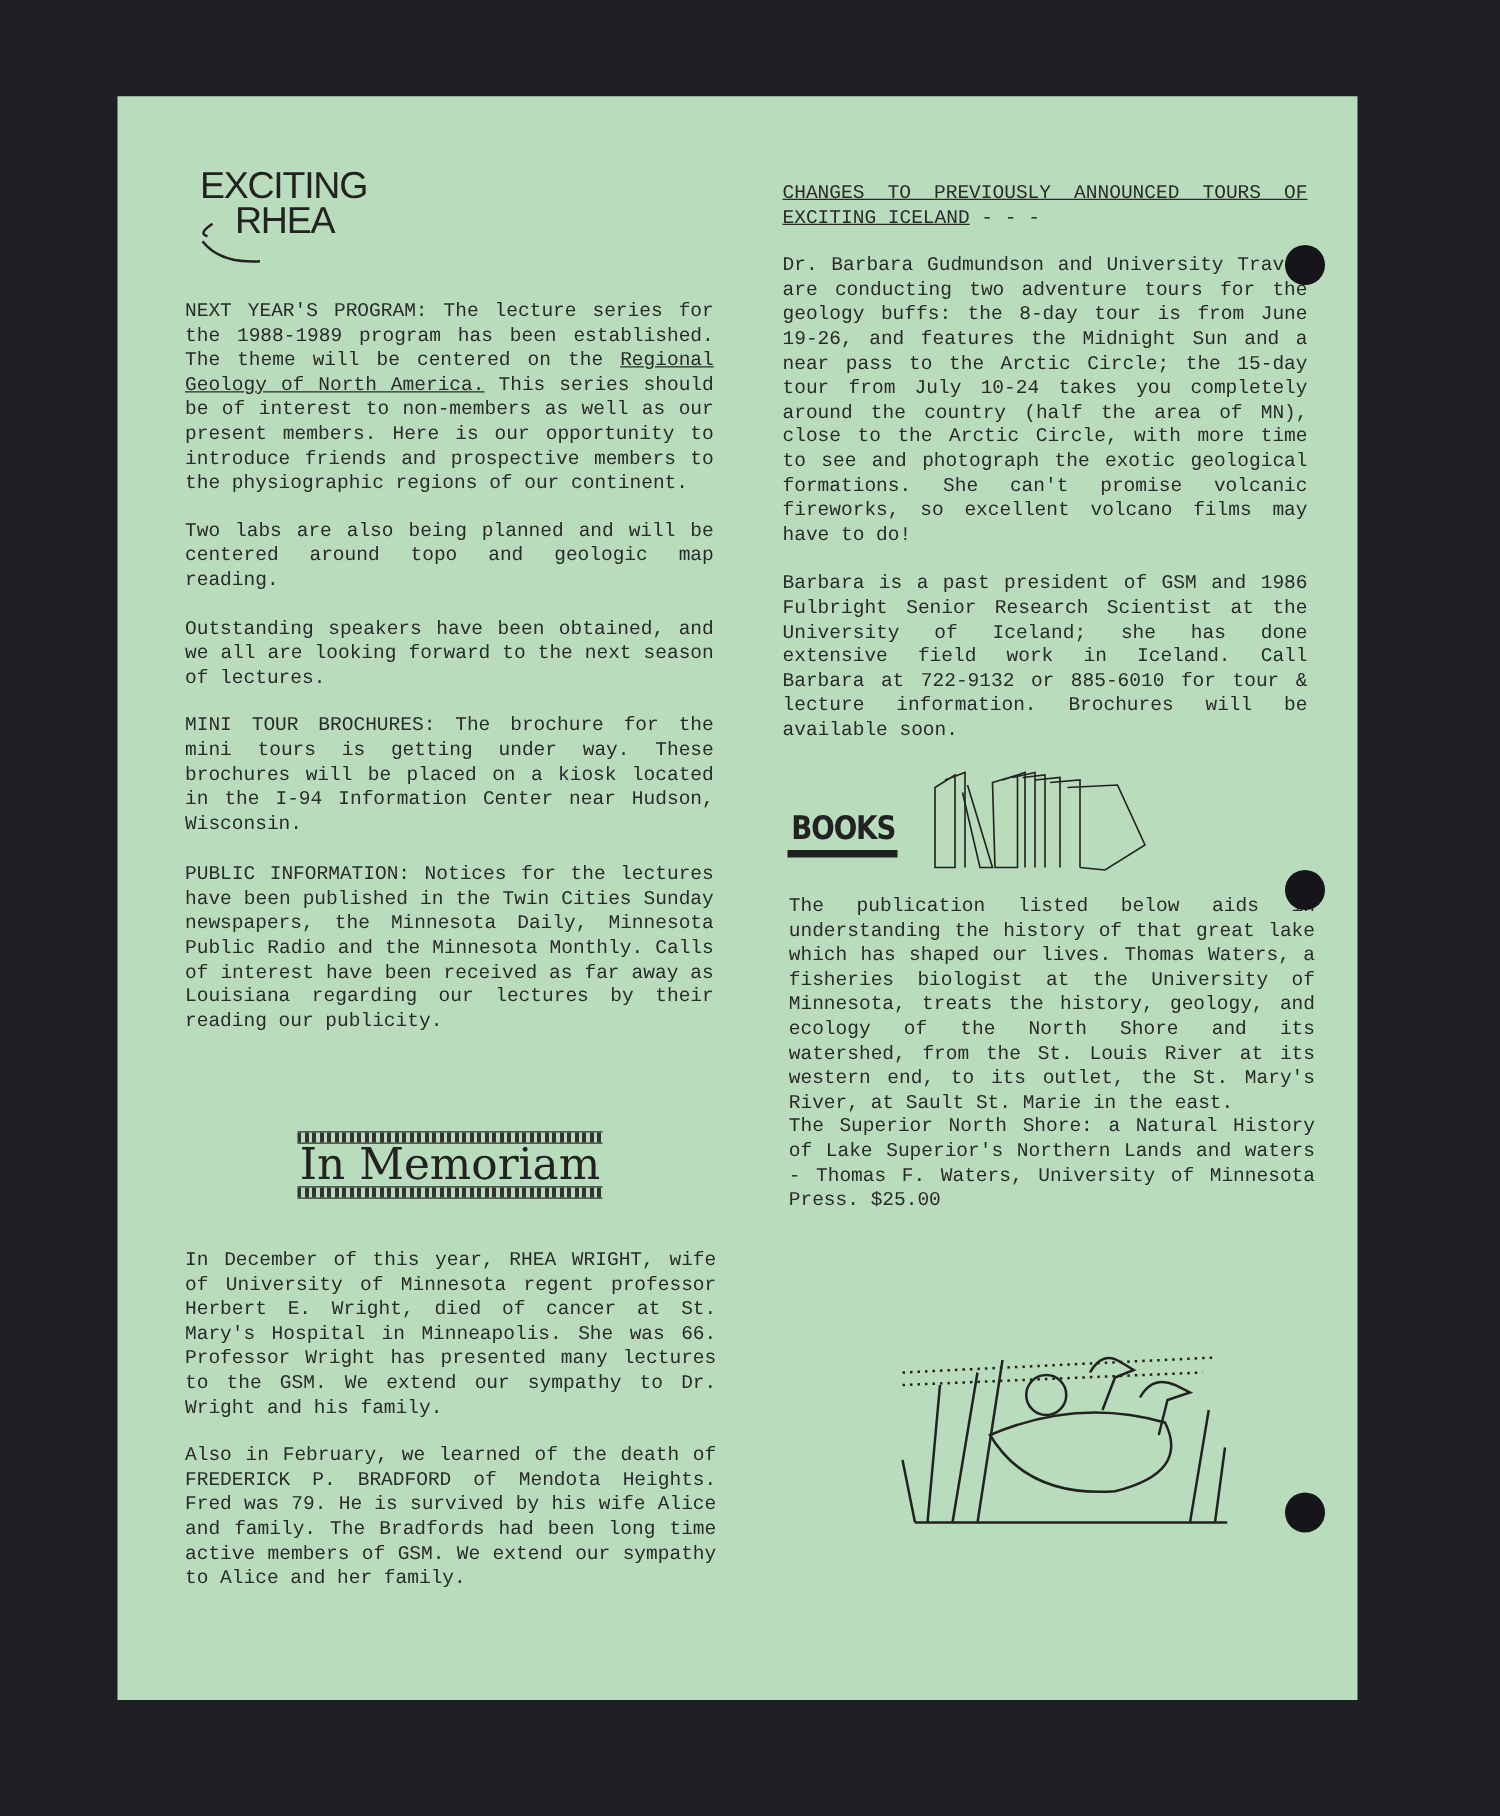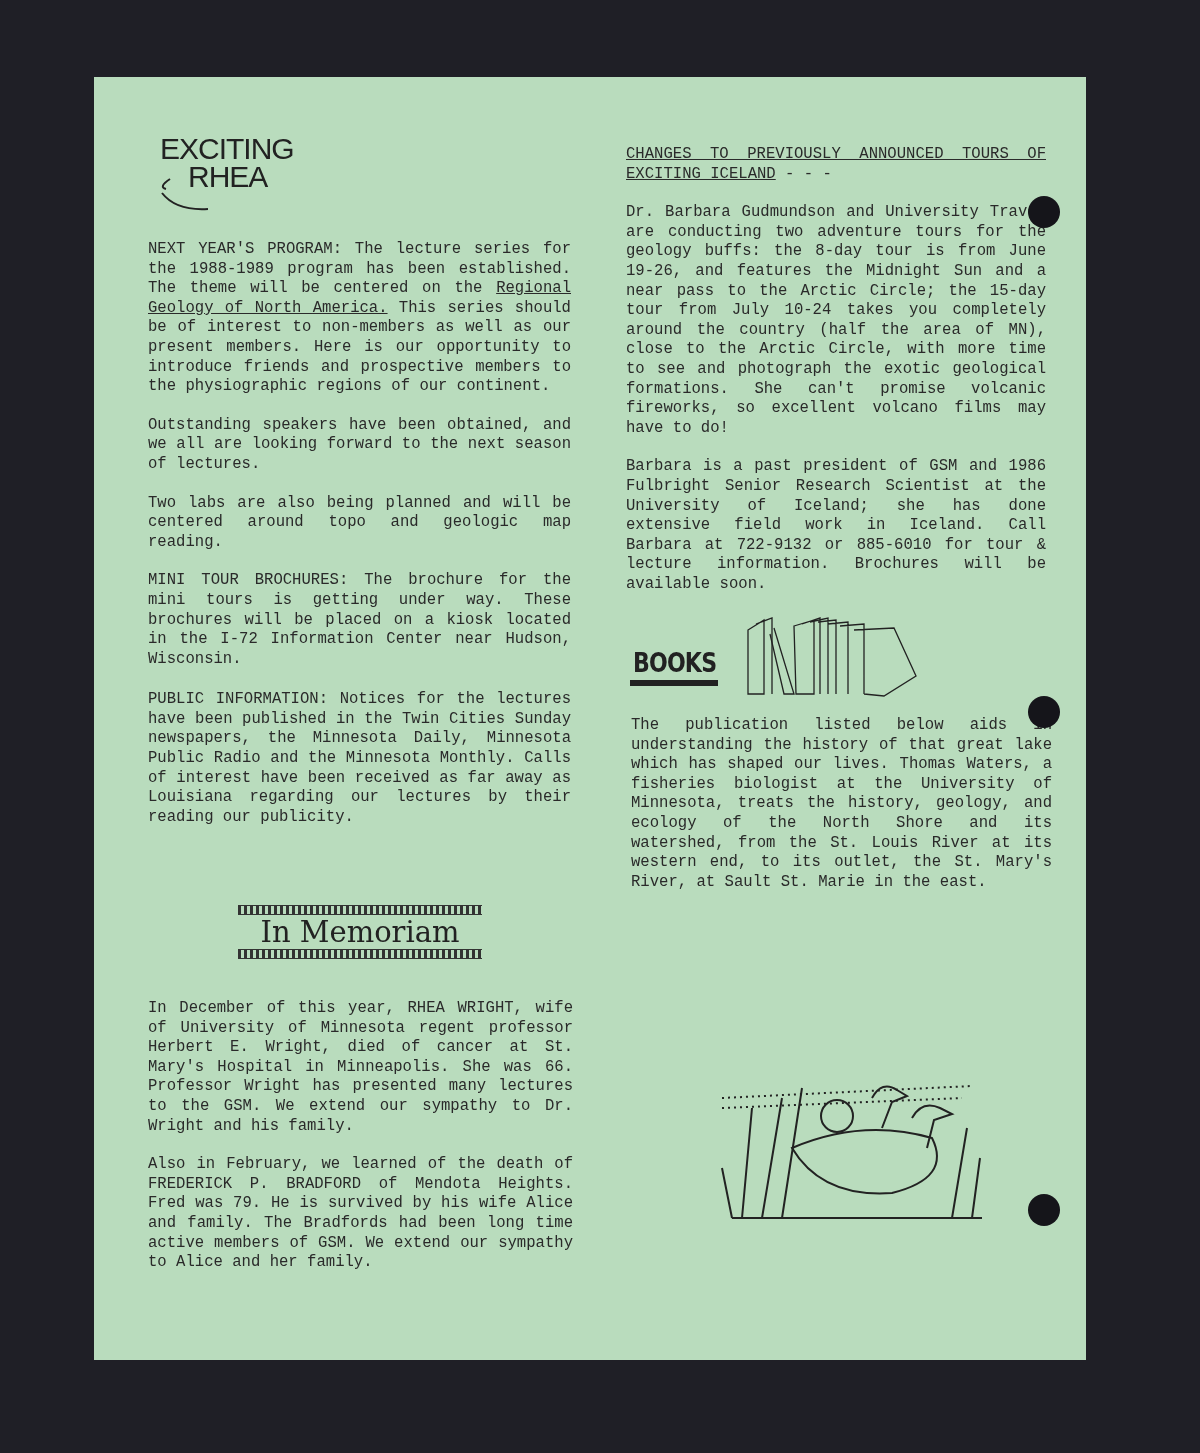--- a/index.html
+++ b/index.html
@@ -9,40 +9,40 @@
   .col { position:absolute; }
   .p { margin:0; text-align:justify; white-space:pre-line;font-family:Liberation Mono, monospace; }
   .hole { position:absolute; width:32px; height:32px; border-radius:50%; background:#15151a; }
   .logo { position:absolute; left:160px; top:135px; width:150px; height:80px; }
   .logo-text { font-family:"Liberation Sans","DejaVu Sans",sans-serif; font-weight:normal; color:#222; font-size:30px; line-height:28px; letter-spacing:-1px; }
   .u { text-decoration:underline; }
   .books-title { position:absolute; left:633px; top:648px; font-family:"DejaVu Sans",sans-serif; font-weight:bold; font-size:26px; color:#222; letter-spacing:-1px; transform:scaleX(0.85); transform-origin:left; }
   .books-bar { position:absolute; left:630px; top:680px; width:88px; height:6px; background:#222; }
   .memoriam { position:absolute; left:238px; top:905px; width:244px; text-align:center; }
   .braid { height:8px; background:repeating-linear-gradient(90deg,#333 0 3px,transparent 3px 6px); border-top:1px solid #333; border-bottom:1px solid #333; }
-  .mem-title { font-family:"DejaVu Serif",serif; font-size:29px; color:#222; line-height:28px; margin:3px 0; }
+  .mem-title { font-family:"DejaVu Serif",serif; font-size:35px; color:#222; line-height:28px; margin:3px 0; }
 </style>
 </head>
 <body>
 
 <div class="page"></div>
 
 <div class="logo">
   <div class="logo-text">EXCITING</div>
   <div class="logo-text" style="padding-left:28px">RHEA</div>
   <svg style="position:absolute;left:-4px;top:40px" width="60" height="40">
       <path d="M14 4 Q2 12 10 14 M6 18 Q20 36 52 34" fill="none" stroke="#222" stroke-width="2"></path>
     </svg>
 </div>
 
 <div class="col mono" style="left:148px;top:240px;width:423px">
   <p class="p"><span>NEXT YEAR'S PROGRAM: The lecture series for the 1988-1989 program has been established. The theme will be centered on the </span><span class="u">Regional Geology of North America.</span><span> This series should be of interest to non-members as well as our present members. Here is our opportunity to introduce friends and prospective members to the physiographic regions of our continent.</span></p>
+  <p class="p" style="margin-top:19px">Two labs are also being planned and will be centered around topo and geologic map reading.</p>
   <p class="p" style="margin-top:19px">Outstanding speakers have been obtained, and we all are looking forward to the next season of lectures.</p>
-  <p class="p" style="margin-top:19px">Two labs are also being planned and will be centered around topo and geologic map reading.</p>
-  <p class="p" style="margin-top:19px">MINI TOUR BROCHURES: The brochure for the mini tours is getting under way. These brochures will be placed on a kiosk located in the I-72 Information Center near Hudson, Wisconsin.</p>
+  <p class="p" style="margin-top:19px">MINI TOUR BROCHURES: The brochure for the mini tours is getting under way. These brochures will be placed on a kiosk located in the I-94 Information Center near Hudson, Wisconsin.</p>
   <p class="p" style="margin-top:21px">PUBLIC INFORMATION: Notices for the lectures have been published in the Twin Cities Sunday newspapers, the Minnesota Daily, Minnesota Public Radio and the Minnesota Monthly. Calls of interest have been received as far away as Louisiana regarding our lectures by their reading our publicity.</p>
 </div>
 
 <div class="memoriam">
   <div class="braid"></div>
   <div class="mem-title">In Memoriam</div>
   <div class="braid"></div>
 </div>
 
 <div class="col mono" style="left:148px;top:999px;width:425px">
@@ -61,20 +61,21 @@
 <svg style="position:absolute;left:744px;top:616px" width="176" height="82">
   <g fill="none" stroke="#222" stroke-width="1.3">
     <path d="M4 14 L20 4 L20 78 L4 78 Z M12 8 L28 2 L28 78"></path>
       <path d="M30 12 L50 78 L40 78 L26 18"></path>
     <path d="M50 10 L70 4 L70 78 L52 78 Z M58 8 L76 2 L76 78 M66 6 L84 2 L84 78 M74 6 L92 4 L92 78 M84 8 L104 6 L104 78 M96 10 L120 8 L120 78 M110 14 L150 12 L172 60 L140 80 L120 78"></path>
   </g>
 </svg>
 
 <div class="col mono" style="left:631px;top:716px;width:421px">
   <p class="p">The publication listed below aids in understanding the history of that great lake which has shaped our lives. Thomas Waters, a fisheries biologist at the University of Minnesota, treats the history, geology, and ecology of the North Shore and its watershed, from the St. Louis River at its western end, to its outlet, the St. Mary's River, at Sault St. Marie in the east.</p>
+  <p class="p">The Superior North Shore: a Natural History of Lake Superior's Northern Lands and waters - Thomas F. Waters, University of Minnesota Press. $25.00</p>
 </div>
 
 <svg style="position:absolute;left:712px;top:1078px" width="270" height="146">
   <g fill="none" stroke="#222" stroke-width="2">
     <path d="M10 20 L260 8" stroke-dasharray="2 4"></path>
       <path d="M10 30 L250 20" stroke-dasharray="2 4"></path>
     <circle cx="125" cy="38" r="16"></circle>
       <path d="M80 70 Q150 40 220 60 Q240 100 180 115 Q110 120 80 70 Z"></path>
     <path d="M160 20 Q170 2 185 12 L195 18 L180 24 L170 50"></path>
       <path d="M200 40 Q210 22 228 30 L240 36 L222 42 L215 70"></path>

